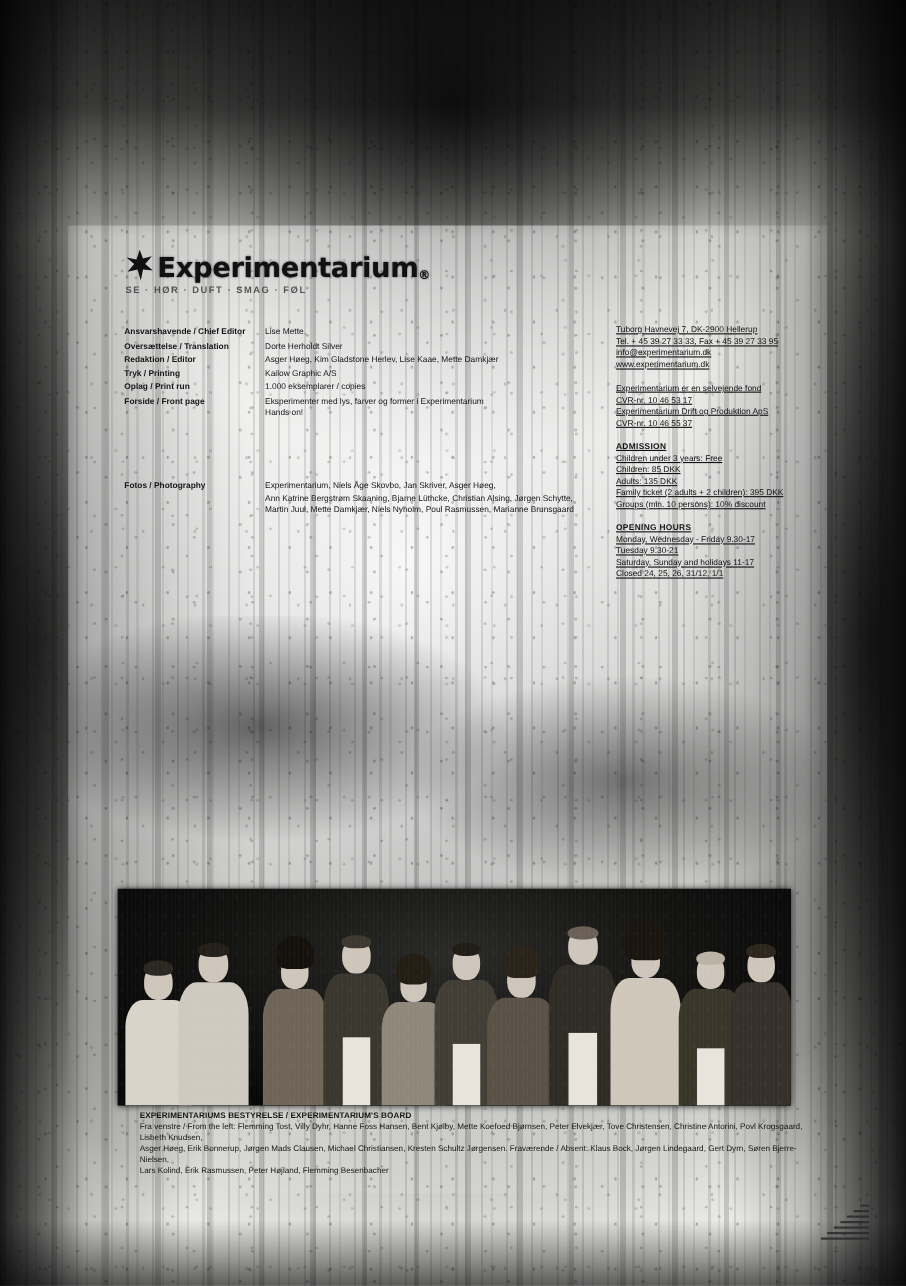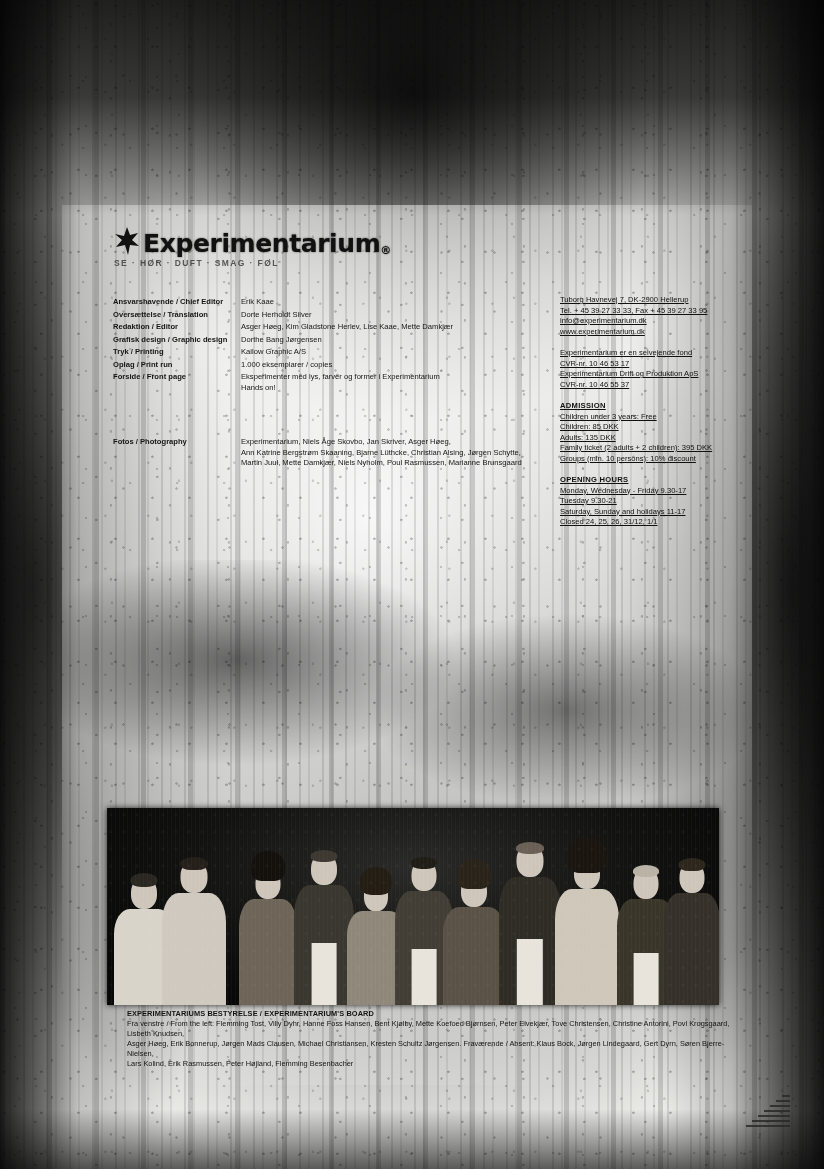--- a/index.html
+++ b/index.html
@@ -314,33 +314,29 @@
         <span class="logo-word">Experimentarium</span>
         <span class="logo-word logo-reg">®</span>
       </div>
       <div class="logo-sub">SE · HØR · DUFT · SMAG · FØL</div>
     </div>
 
     <div class="colophon">
 
       <div class="col-row">
         <div class="col-label">Ansvarshavende / Chief Editor</div>
-        <div class="col-value">Erik Kaae</div>
+        <div class="col-value">Lise Mette</div>
       </div>
       <div class="col-row">
         <div class="col-label">Oversættelse / Translation</div>
         <div class="col-value">Dorte Herholdt Silver</div>
       </div>
       <div class="col-row">
         <div class="col-label">Redaktion / Editor</div>
         <div class="col-value">Asger Høeg, Kim Gladstone Herlev, Lise Kaae, Mette Damkjær</div>
-      </div>
-      <div class="col-row">
-        <div class="col-label">Grafisk design / Graphic design</div>
-        <div class="col-value">Dorthe Bang Jørgensen</div>
       </div>
       <div class="col-row">
         <div class="col-label">Tryk / Printing</div>
         <div class="col-value">Kailow Graphic A/S</div>
       </div>
       <div class="col-row">
         <div class="col-label">Oplag / Print run</div>
         <div class="col-value">1.000 eksemplarer / copies</div>
       </div>
       <div class="col-row">

